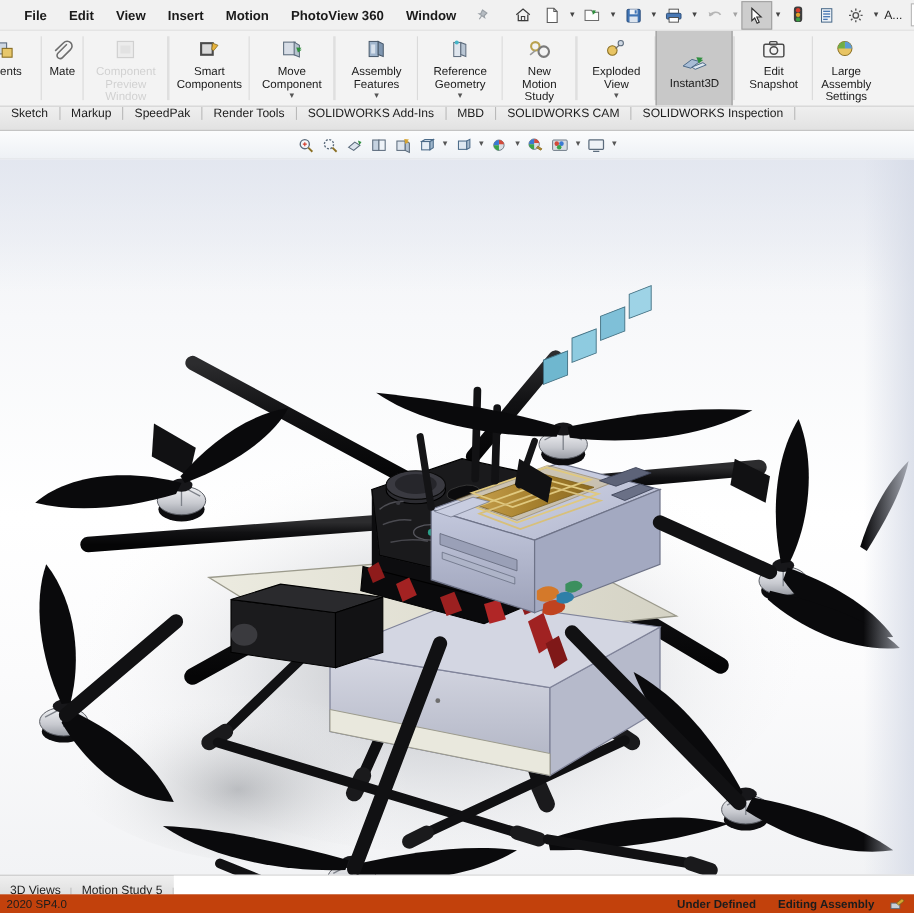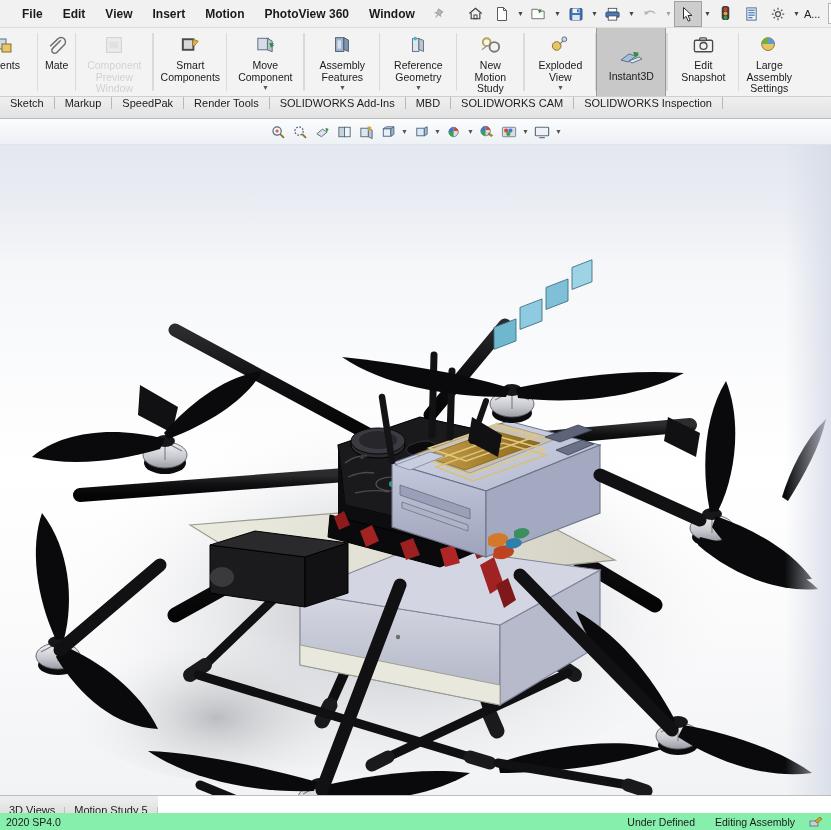--- a/index.html
+++ b/index.html
@@ -183,28 +183,28 @@
   .btab {
     display: flex; align-items: center;
     padding: 0 9px;
     font-size: 11px; color: #1c1c1c;
     border-right: 1px solid #bdbdbd;
     cursor: default; white-space: nowrap; margin-top: 11px;
   }
   .btab-rest { flex: 1 1 auto; background: #ffffff; }
   .statusbar {
     height: 17px;
-    background: #86efac;
+    background: #c2410c;
     display: flex; align-items: center;
     flex: 0 0 auto;
     font-size: 10.5px; color: #1c1c1c;
   }
   .sb-left { padding-left: 6px; }
   .sb-spacer { flex: 1 1 auto; }
-  .sb-item { padding: 0 10px; white-space: nowrap; }
+  .sb-item { padding: 0 10px; white-space: nowrap; font-weight: bold; }
   .sb-ico-end { width: 22px; display: flex; align-items: center; justify-content: center; padding-right: 4px; }
 </style>
 </head>
 <body>
 
 <div id="app">
 
   <div class="menubar">
     <div class="menu-items">
       <div class="menu-item">File</div>

